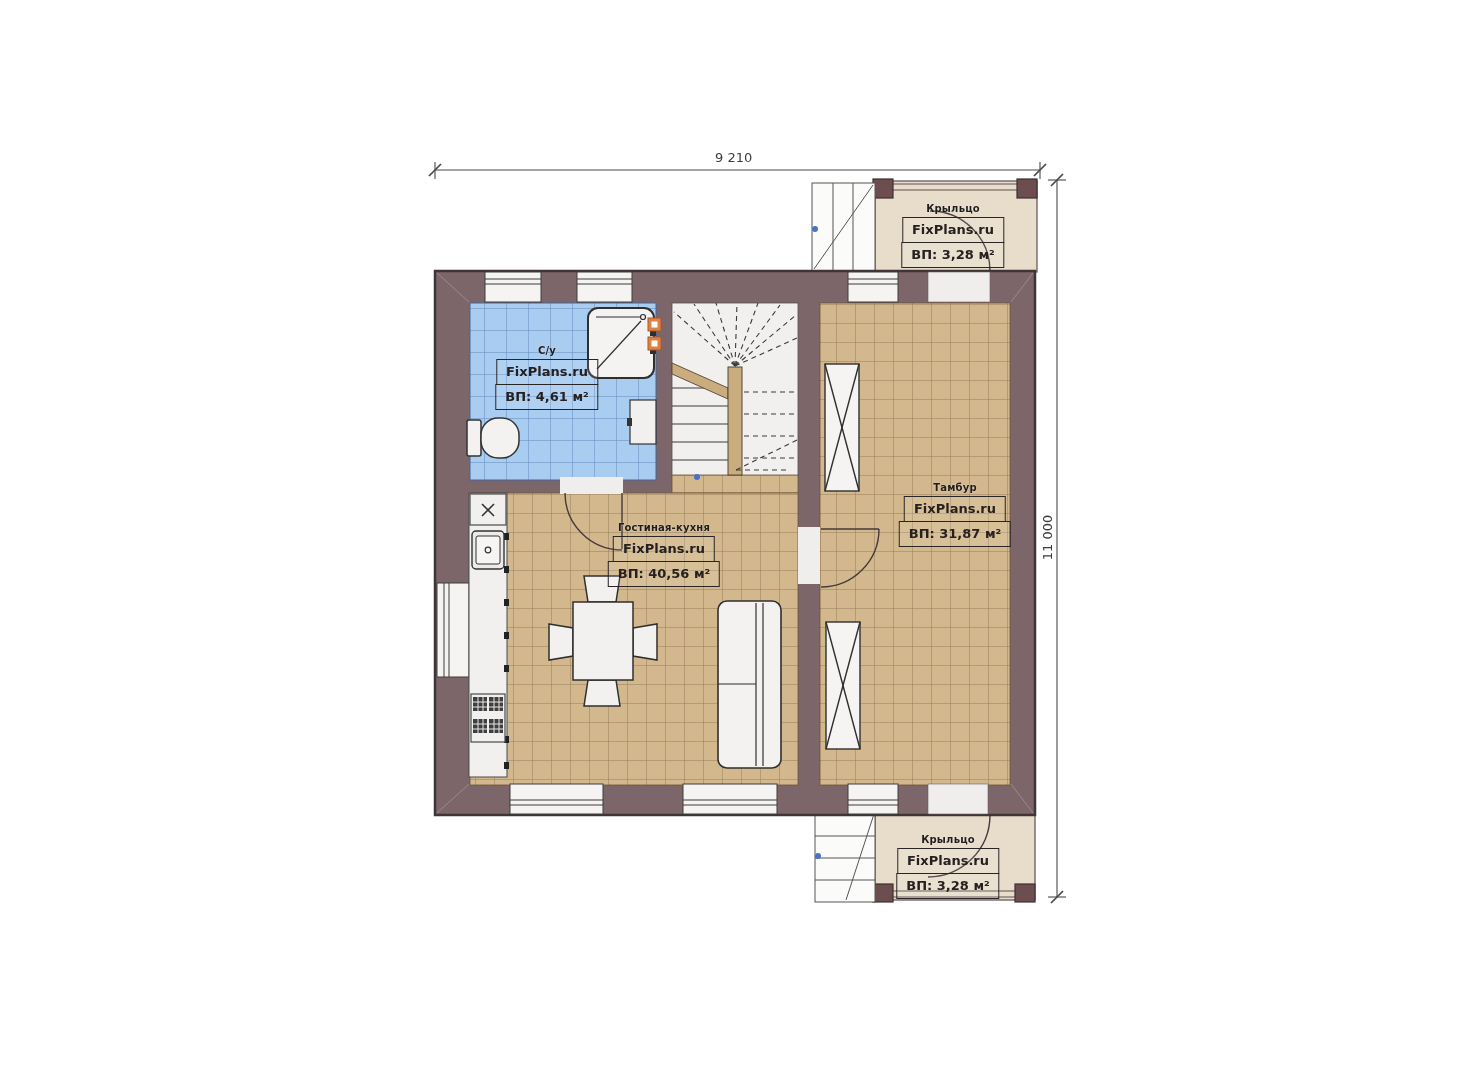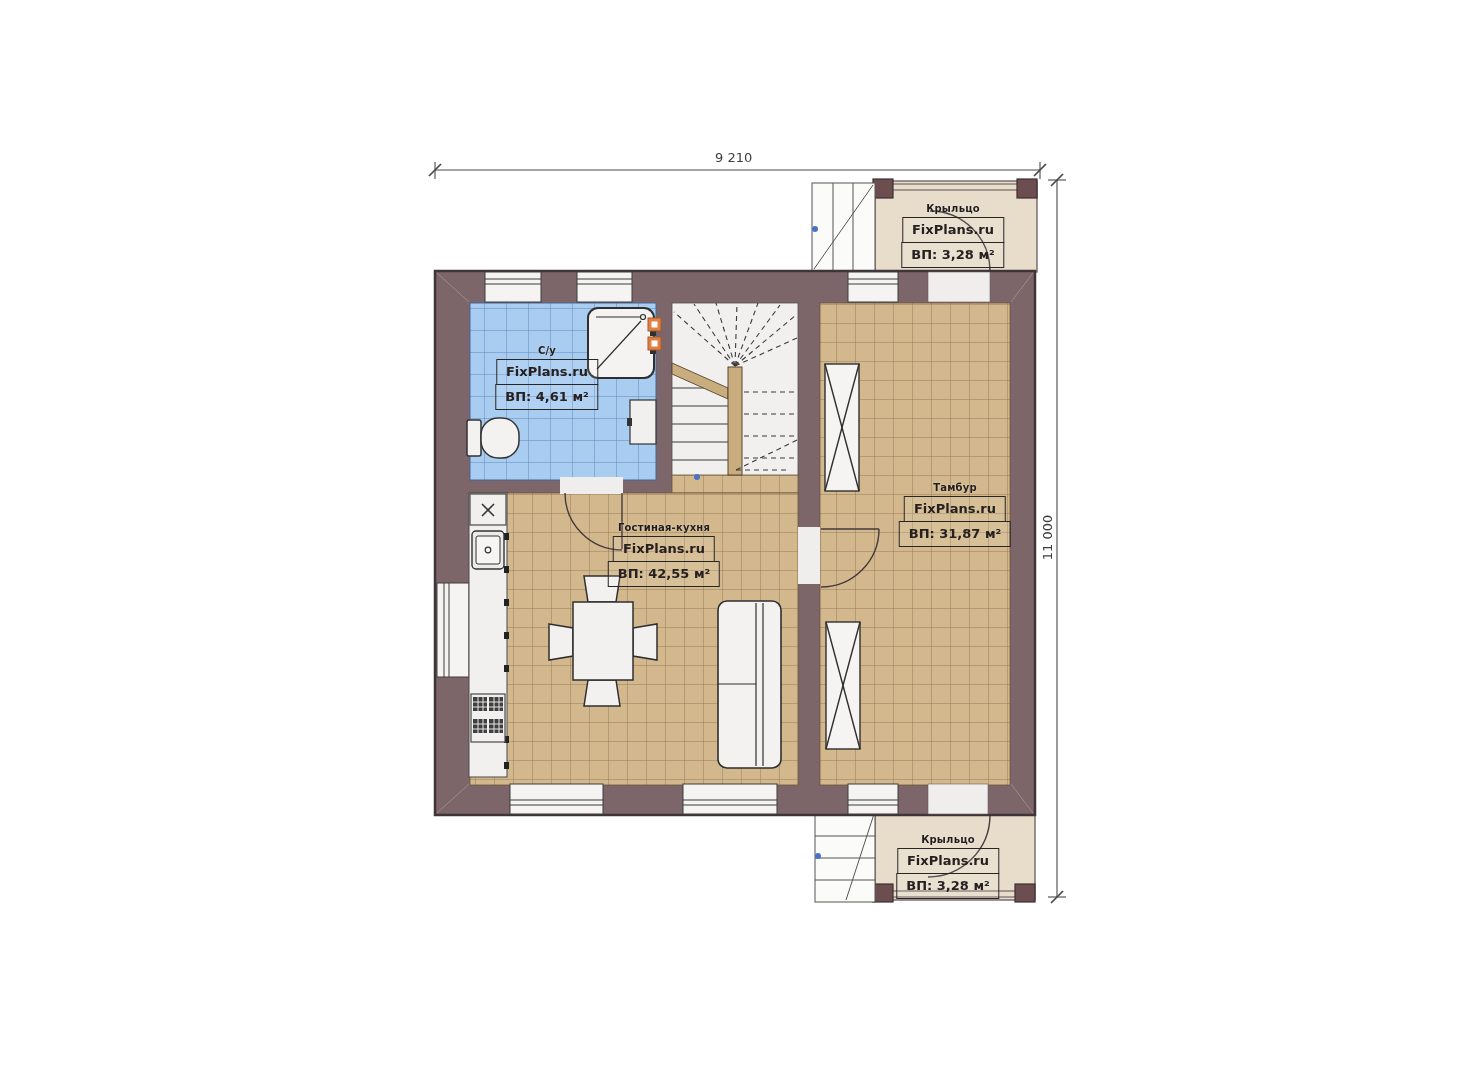--- a/index.html
+++ b/index.html
@@ -276,21 +276,21 @@
 
 <div class="room-label" style="left:955px;top:440px;margin-top:42px;">
   <div class="room-name">Тамбур</div>
   <div class="label-box">FixPlans.ru</div>
   <div class="label-box area">ВП: 31,87 м²</div>
 </div>
 
 <div class="room-label" style="left:664px;top:522px;">
   <div class="room-name">Гостиная-кухня</div>
   <div class="label-box">FixPlans.ru</div>
-  <div class="label-box area">ВП: 42,55 м²</div>
+  <div class="label-box area">ВП: 40,56 м²</div>
 </div>
 
 <div class="room-label" style="left:948px;top:834px;">
   <div class="room-name">Крыльцо</div>
   <div class="label-box">FixPlans.ru</div>
   <div class="label-box area">ВП: 3,28 м²</div>
 </div>
 
 </div>
 

